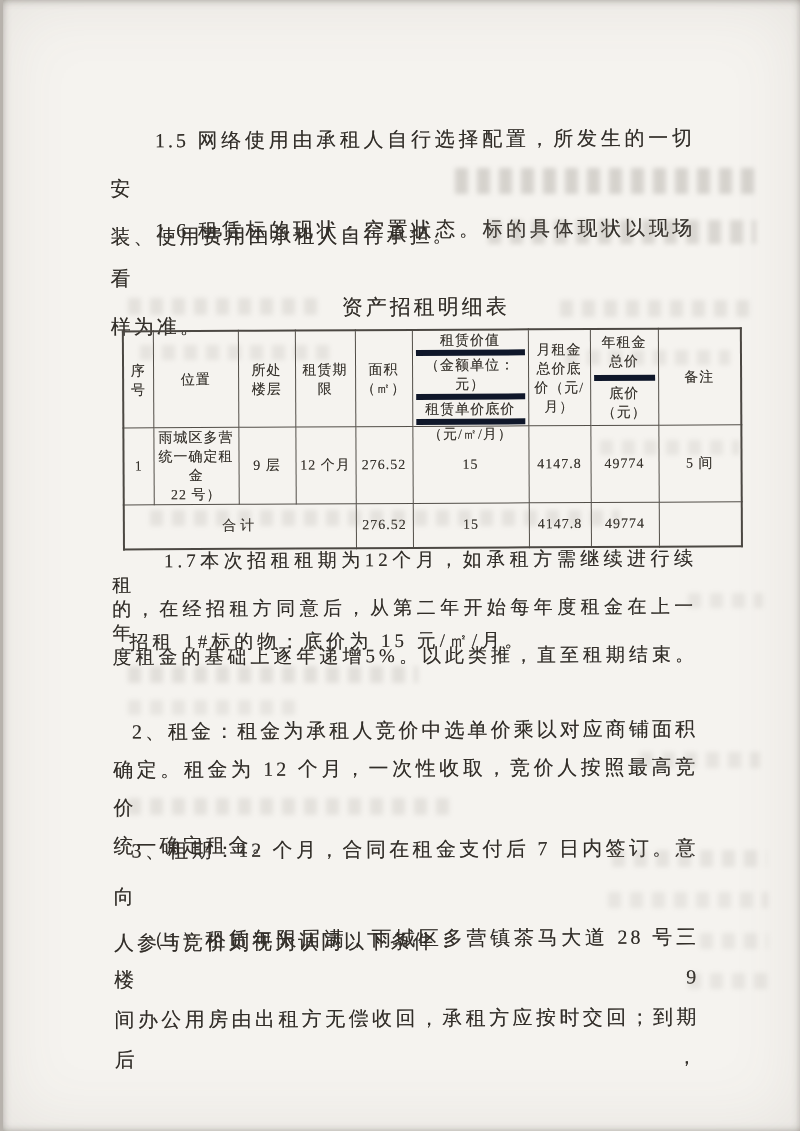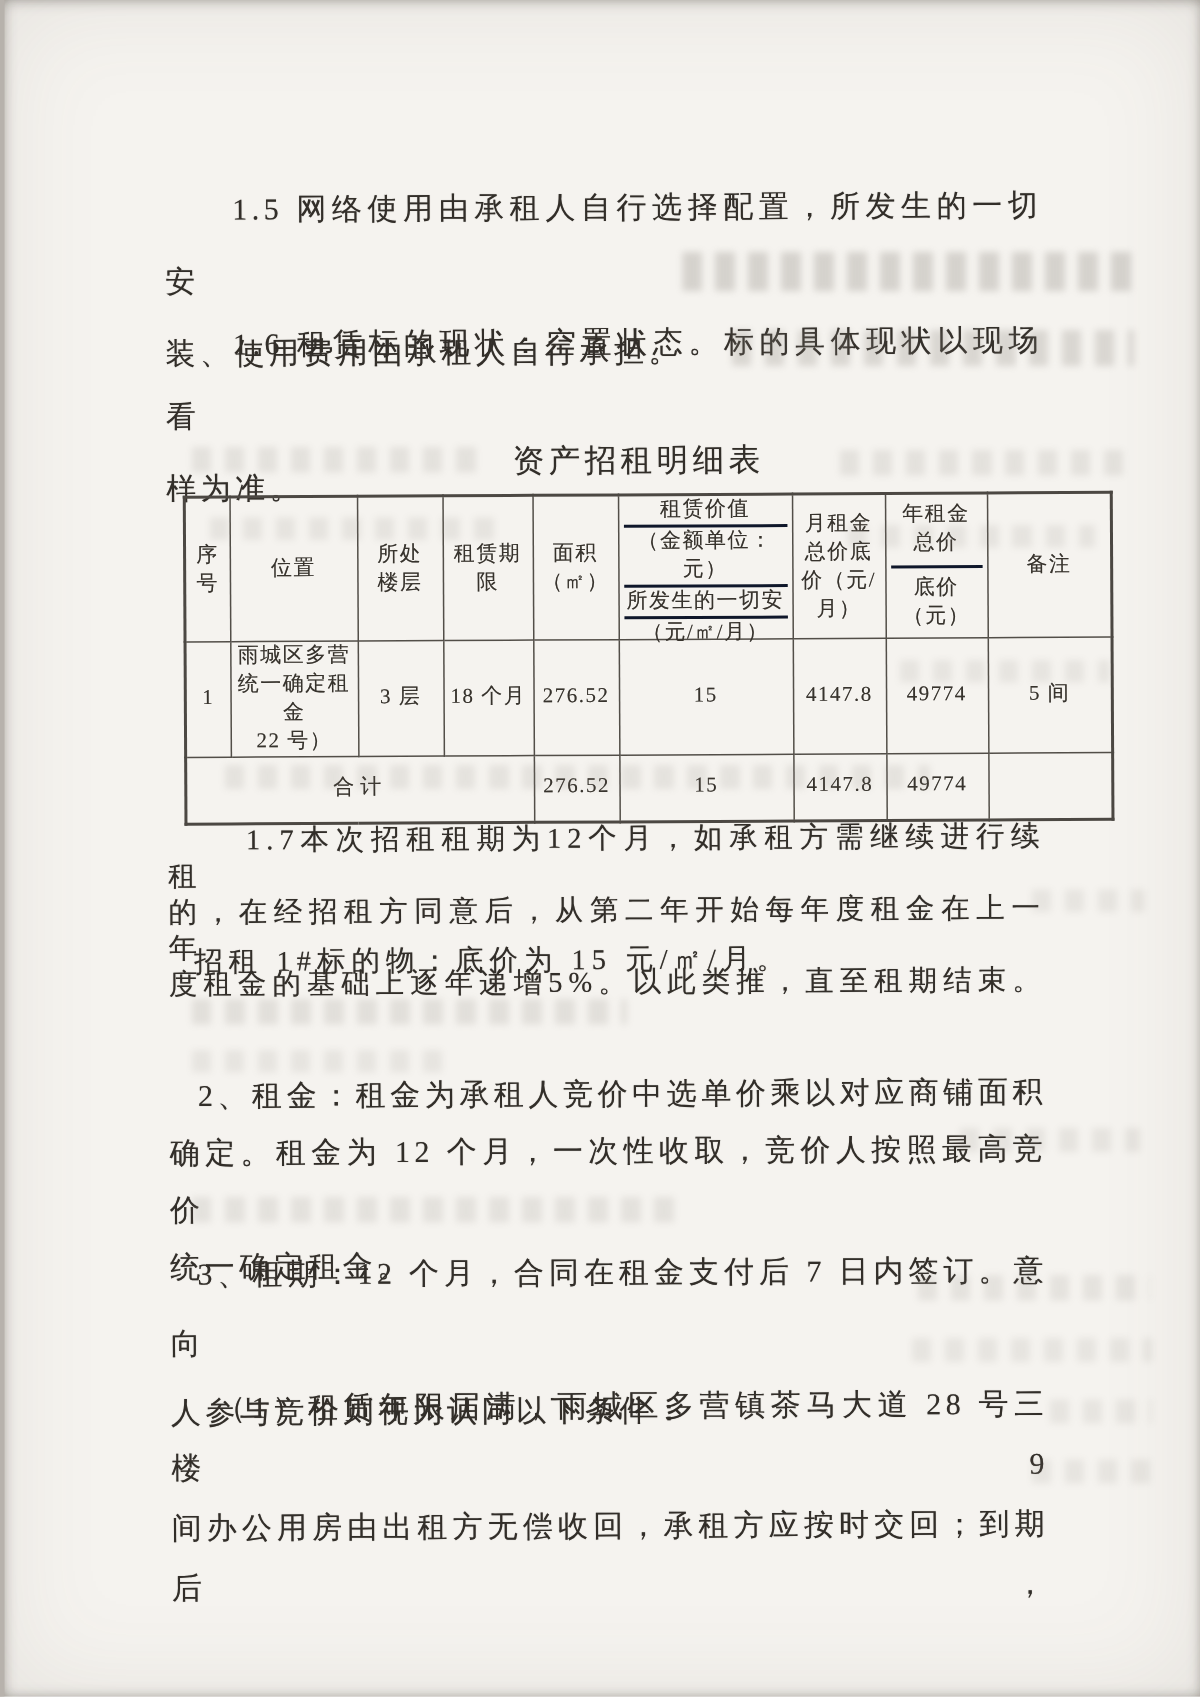--- a/index.html
+++ b/index.html
@@ -52,21 +52,21 @@
   table.rent th,table.rent td{
     border:1px solid #524e48;text-align:center;vertical-align:middle;
     font-weight:normal;padding:0 3px;line-height:20px;
     text-shadow:0 0 .4px rgba(55,51,45,.5);
   }
   tr.hdr{height:95px;} tr.r1{height:67px;} tr.rt{height:44px;}
   .ln{display:block;line-height:19px;}
   th.p0{padding:0;}
   .stack{height:95px;display:flex;flex-direction:column;}
   .stack>div{flex:1;display:flex;flex-direction:column;justify-content:center;}
-  .stack>div+div{border-top:2px solid #0f172a;}
+  .stack>div+div{border-top:6px solid #0f172a;}
   td.loc{line-height:21px;padding:0 4px;}
   td.total-label{letter-spacing:4px;}
 
   .smudge{
     position:absolute;z-index:5;pointer-events:none;
     background:repeating-linear-gradient(90deg,#857f77 0 13px,rgba(133,127,119,0) 13px 22px);
     filter:blur(2.6px);
   }
 </style>
 </head>
@@ -140,21 +140,21 @@
           </th>
           <th class="p0">
             <div class="stack">
               <div>
                   <span class="ln">租赁价值</span>
                 </div>
               <div>
                   <span class="ln">（金额单位：元）</span>
                 </div>
               <div>
-                  <span class="ln">所发生的一切安</span>
+                  <span class="ln">租赁单价底价</span>
                 </div>
               <div>
                   <span class="ln">（元/㎡/月）</span>
                 </div>
             </div>
           </th>
           <th>
             <span class="ln">月租金</span>
             <span class="ln">总价底</span>
             <span class="ln">价（元/</span>
@@ -175,22 +175,22 @@
           <th>备注</th>
         </tr>
 
         <tr class="r1">
           <td>1</td>
           <td class="loc">
             <span class="ln">雨城区多营</span>
             <span class="ln">统一确定租金</span>
             <span class="ln">22 号）</span>
           </td>
-          <td>3 层</td>
-          <td>18 个月</td>
+          <td>9 层</td>
+          <td>12 个月</td>
           <td>276.52</td>
           <td>15</td>
           <td>4147.8</td>
           <td>49774</td>
           <td>5 间</td>
         </tr>
 
         <tr class="rt">
           <td colspan="4" class="total-label">合计</td>
           <td>276.52</td>

